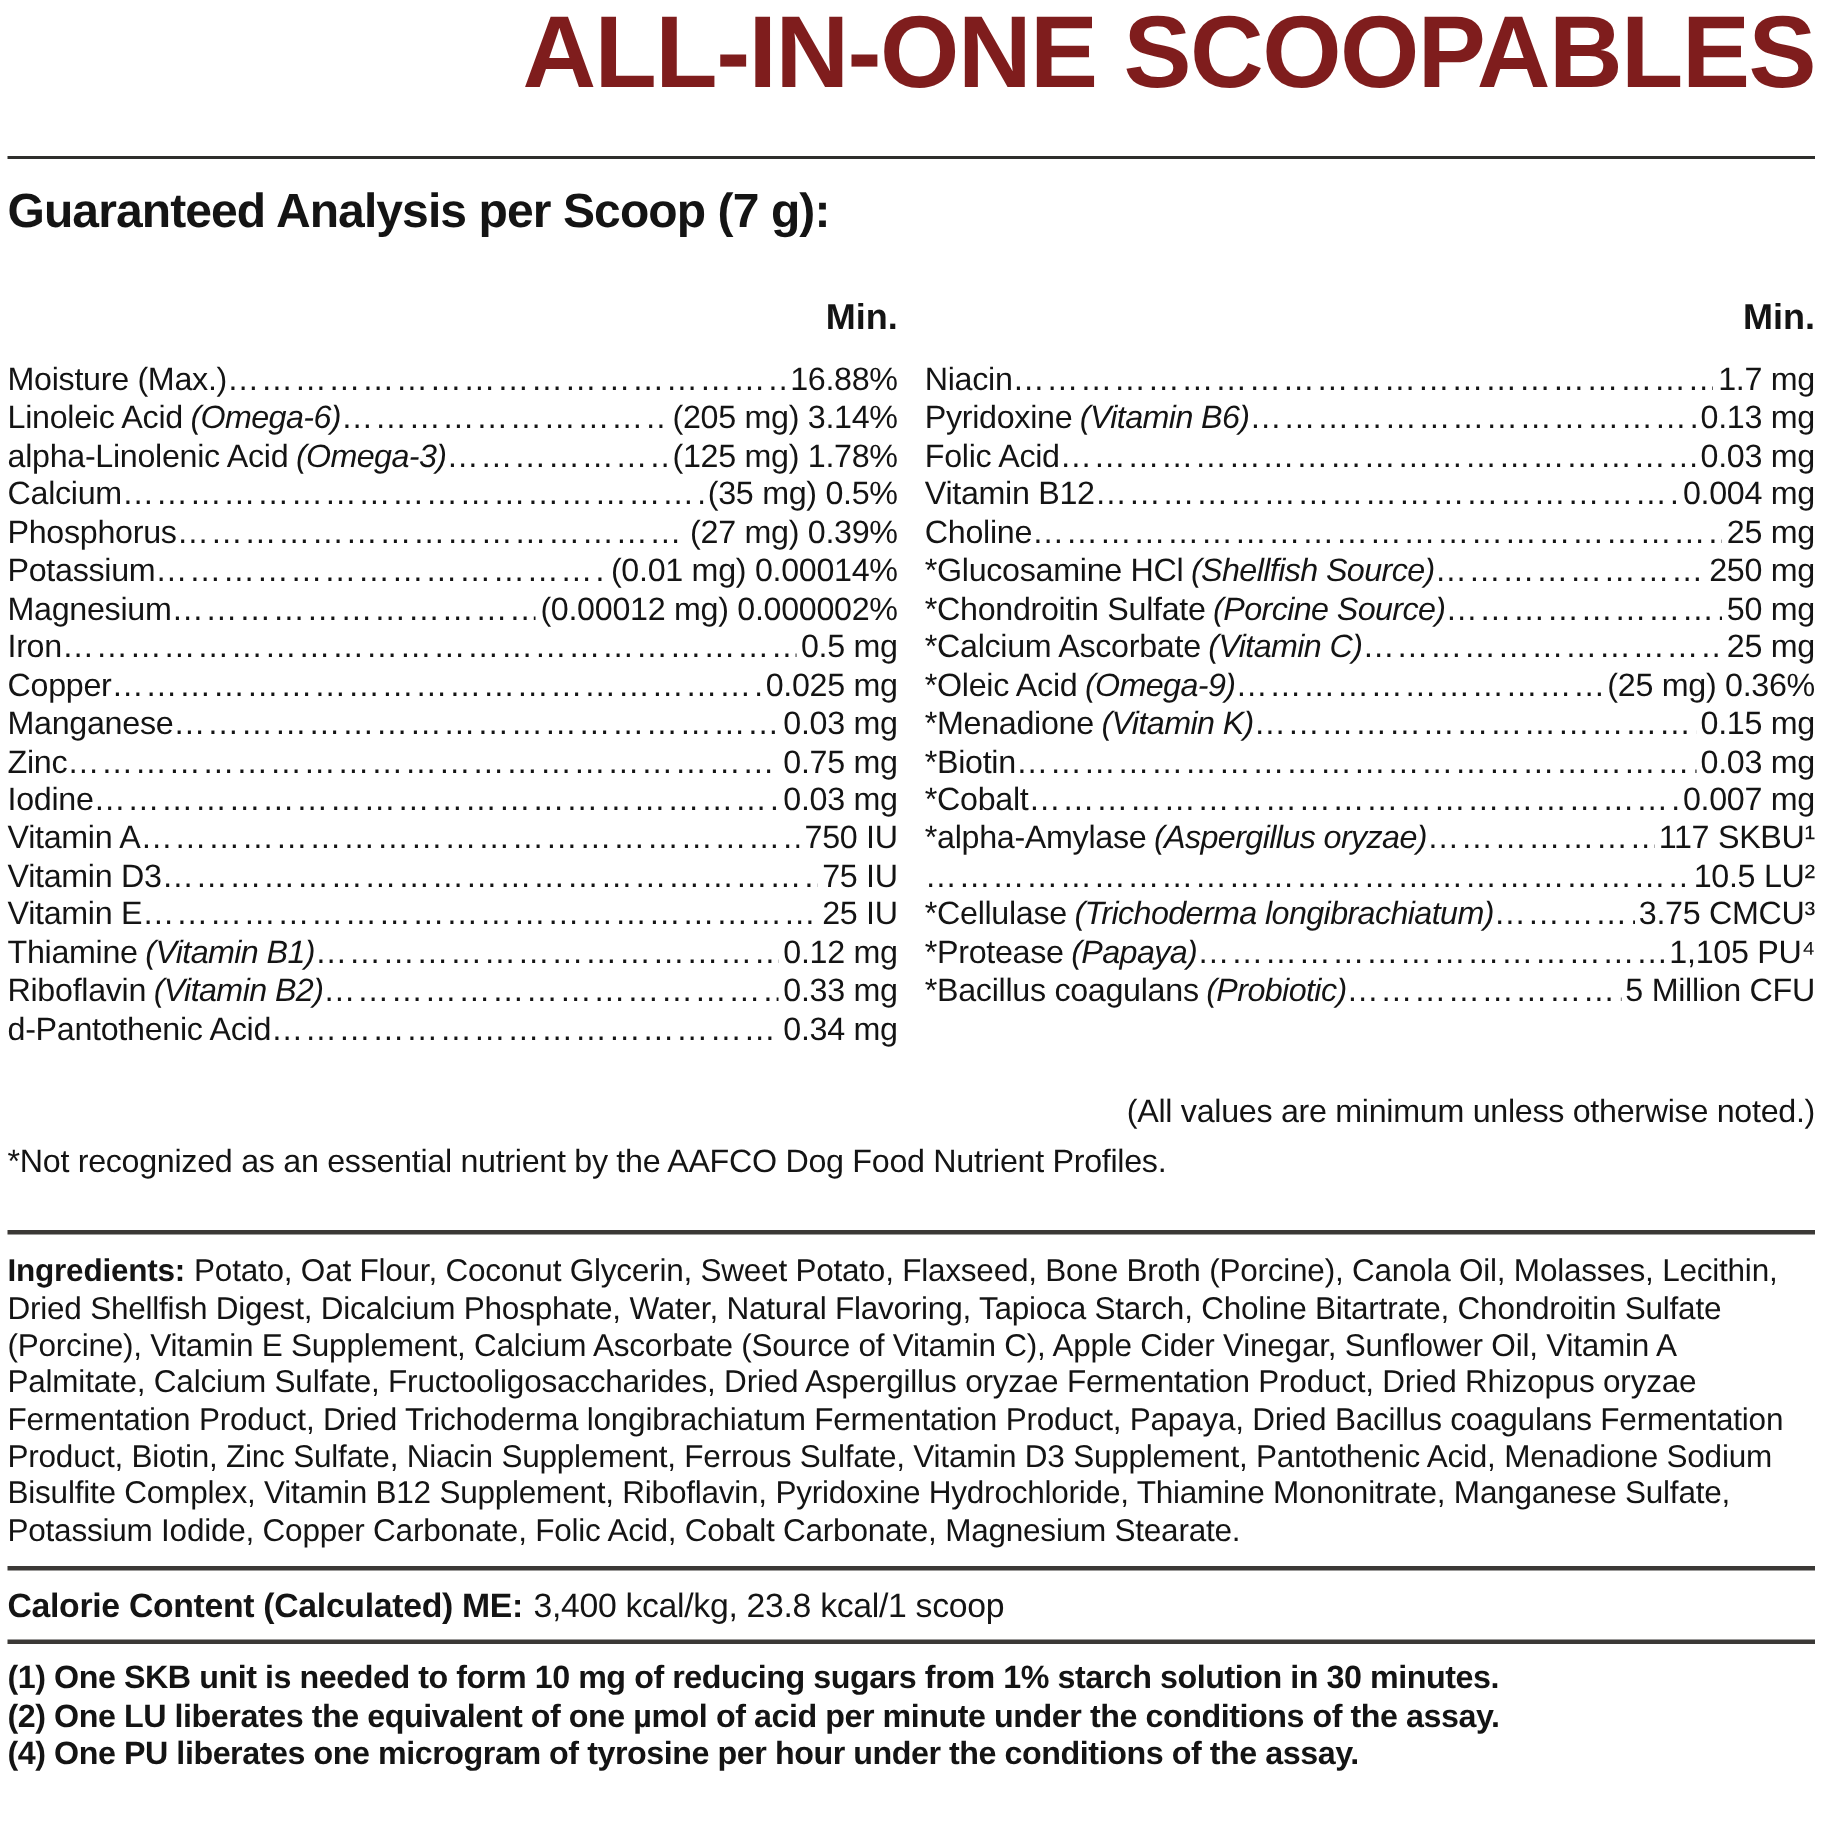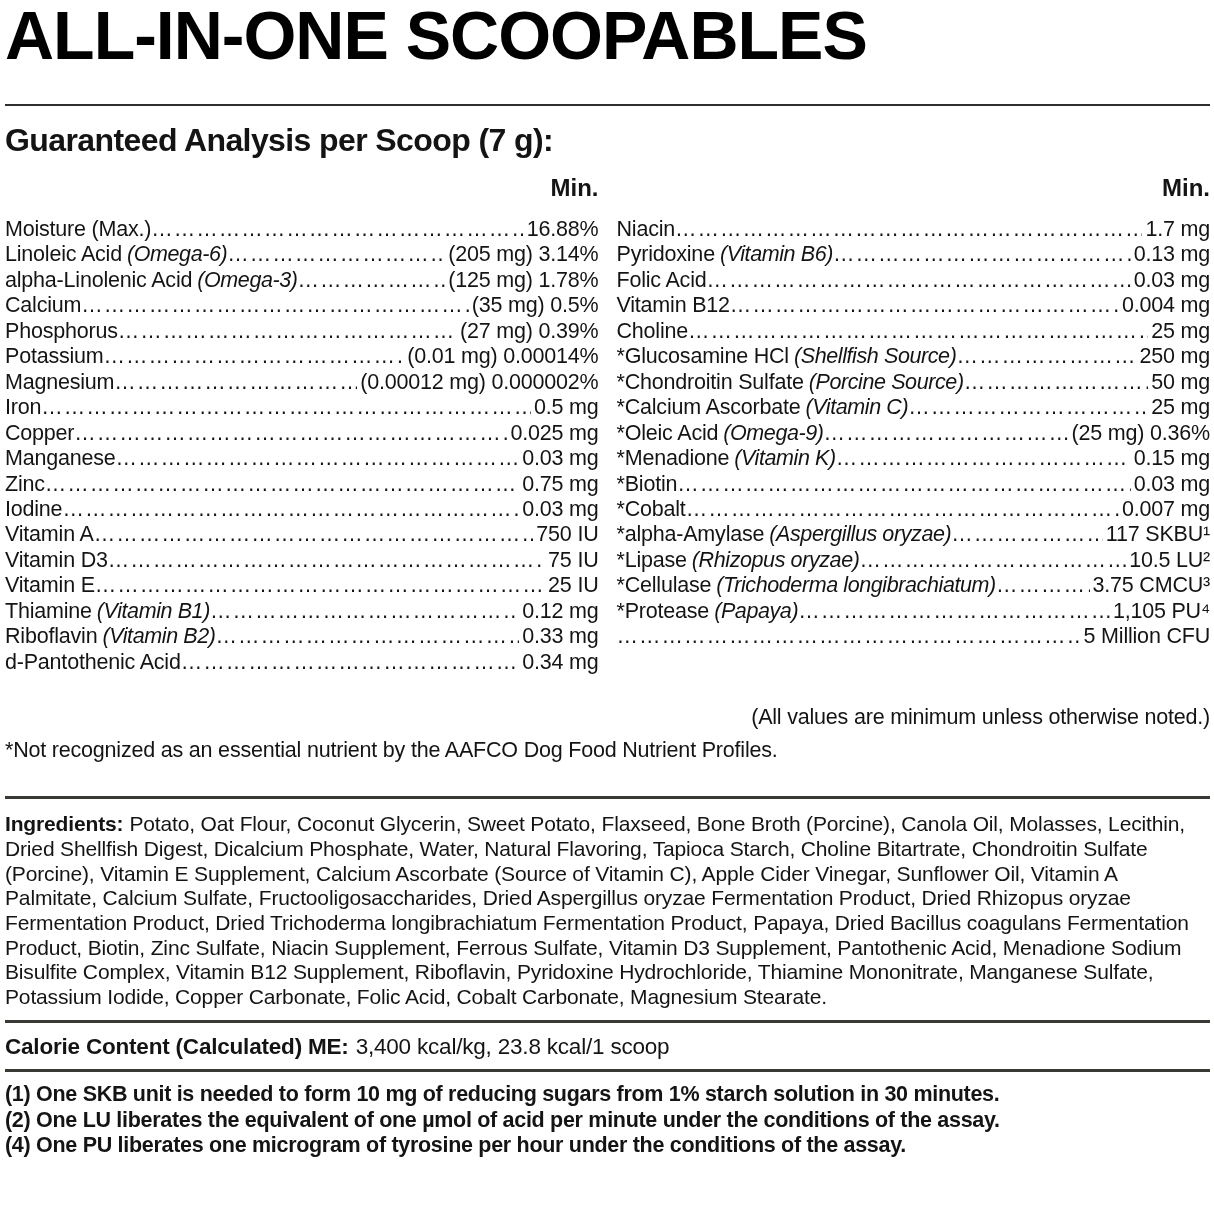--- a/index.html
+++ b/index.html
@@ -25,21 +25,21 @@
   .r1 { margin-top: 38px; }
   .ga-heading {
     margin-top: 16px;
     font-size: 32px;
     font-weight: 700;
     letter-spacing: -0.6px;
   }
   .columns {
     display: flex;
     gap: 18px;
-    margin-top: 16px;
+    margin-top: 40px;
   }
   .col { flex: 1 1 0; min-width: 0; }
   .min-head {
     text-align: right;
     font-weight: 700;
     font-size: 24px;
     line-height: 26px;
     padding-bottom: 16px;
   }
   .ga-row {
@@ -87,21 +87,21 @@
   .footnotes { margin-top: 10px; font-weight: bold; }
   .footnote {
     font-size: 21.5px;
     line-height: 25.8px;
     letter-spacing: -0.3px;
   }
 </style>
 </head>
 <body style="color: rgb(20, 20, 20);">
 
-<div class="title" style="color: #000000;">ALL-IN-ONE SCOOPABLES</div>
+<div class="title" style="color: #7f1d1d; text-align: right;">ALL-IN-ONE SCOOPABLES</div>
 
 <hr class="rule-thin r1">
 
 <div class="ga-heading">Guaranteed Analysis per Scoop (7 g):</div>
 
 <div class="columns">
   <div class="col">
     <div class="min-head">Min.</div>
     <div>
         <div class="ga-row">
@@ -258,35 +258,35 @@
     <span class="lbl"><span>*Cobalt</span></span>
     <span class="leader">………………………………………………………………………………………………………………………………</span>
     <span class="val">0.007 mg</span>
   </div>
         <div class="ga-row">
     <span class="lbl"><span>*alpha-Amylase</span><span class="ital">(Aspergillus oryzae)</span></span>
     <span class="leader">………………………………………………………………………………………………………………………………</span>
     <span class="val">117 SKBU¹</span>
   </div>
         <div class="ga-row">
-    <span class="lbl"><span>*Lipase</span><span class="ital">(Rhizopus oryzae)</span></span>
     <span class="leader">………………………………………………………………………………………………………………………………</span>
     <span class="val">10.5 LU²</span>
   </div>
         <div class="ga-row">
     <span class="lbl"><span>*Cellulase</span><span class="ital">(Trichoderma longibrachiatum)</span></span>
     <span class="leader">………………………………………………………………………………………………………………………………</span>
     <span class="val">3.75 CMCU³</span>
   </div>
         <div class="ga-row">
     <span class="lbl"><span>*Protease</span><span class="ital">(Papaya)</span></span>
     <span class="leader">………………………………………………………………………………………………………………………………</span>
     <span class="val">1,105 PU⁴</span>
   </div>
         <div class="ga-row">
+    <span class="lbl"><span>*Bacillus coagulans</span><span class="ital">(Probiotic)</span></span>
     <span class="leader">………………………………………………………………………………………………………………………………</span>
     <span class="val">5 Million CFU</span>
   </div>
       </div>
   </div>
 </div>
 
 <div class="note note-1">(All values are minimum unless otherwise noted.)</div>
 <div class="note note-2">*Not recognized as an essential nutrient by the AAFCO Dog Food Nutrient Profiles.</div>
 

